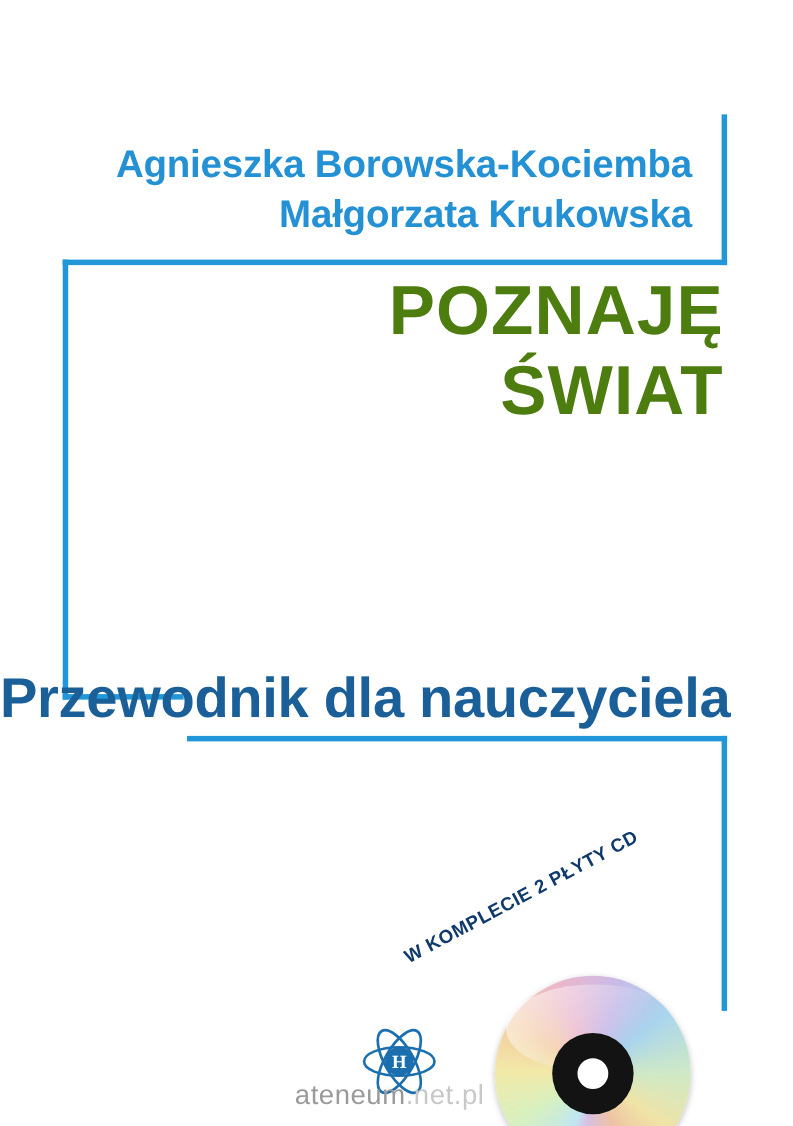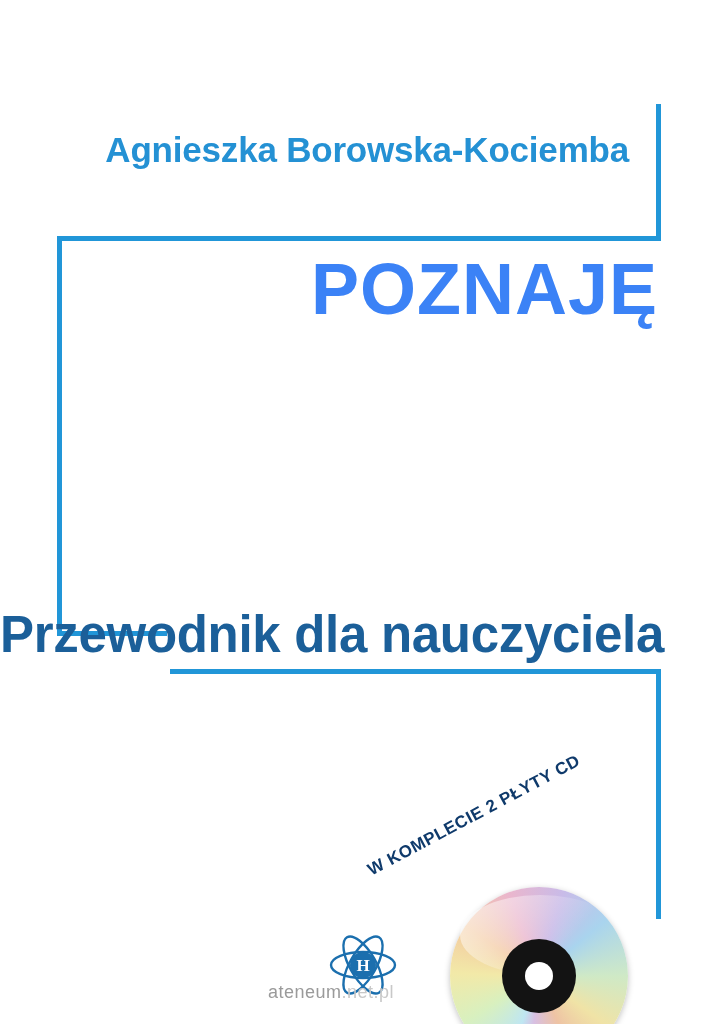--- a/index.html
+++ b/index.html
@@ -82,23 +82,23 @@
   #title-block {
     position: absolute;
     left: 0;
     top: 248px;
     width: 700px;
     text-align: right;
     padding-right: 42px;
     box-sizing: border-box;
   }
   .title-line {
-    color: #3b82f6;
-    font-weight: bold;
-    font-size: 72px;
+    color: #4d7c0f;
+    font-weight: bold;
+    font-size: 63px;
     line-height: 1.14;
     letter-spacing: 1px;
     white-space: nowrap;
   }
 
   
   #subtitle {
     position: absolute;
     left: 0;
     top: 605px;
@@ -197,45 +197,47 @@
     width: 70px;
     height: 70px;
   }
   #logo svg { display: block; }
 
   
   #watermark {
     position: absolute;
     left: 268px;
     top: 982px;
-    font-size: 18px;
+    font-size: 25px;
     color: #c8c8c8;
     letter-spacing: 0.5px;
     font-family: "Liberation Sans", sans-serif;
   }
   #watermark .wm-dark { color: #9a9a9a; }
 </style>
 </head>
 <body>
 
 <div id="cover">
 
   <div class="frame-line" id="line-right-vert"></div>
   <div class="frame-line" id="line-top-right"></div>
   <div class="frame-line" id="line-left-vert"></div>
   <div class="frame-line" id="line-bottom-left"></div>
   <div class="frame-line" id="line-sub-right"></div>
   <div class="frame-line" id="line-right-vert-lower"></div>
 
   <div id="authors">
     <div class="author">Agnieszka Borowska-Kociemba</div>
+    <div class="author">Małgorzata Krukowska</div>
   </div>
 
   <div id="title-block">
     <div class="title-line">POZNAJĘ</div>
+    <div class="title-line">ŚWIAT</div>
   </div>
 
   <div id="subtitle">Przewodnik dla nauczyciela</div>
 
   <div id="cd-area">
     <div id="cd-disc">
       <div id="cd-shine"></div>
       <div id="cd-inner-ring">
         <div id="cd-hole"></div>
       </div>

